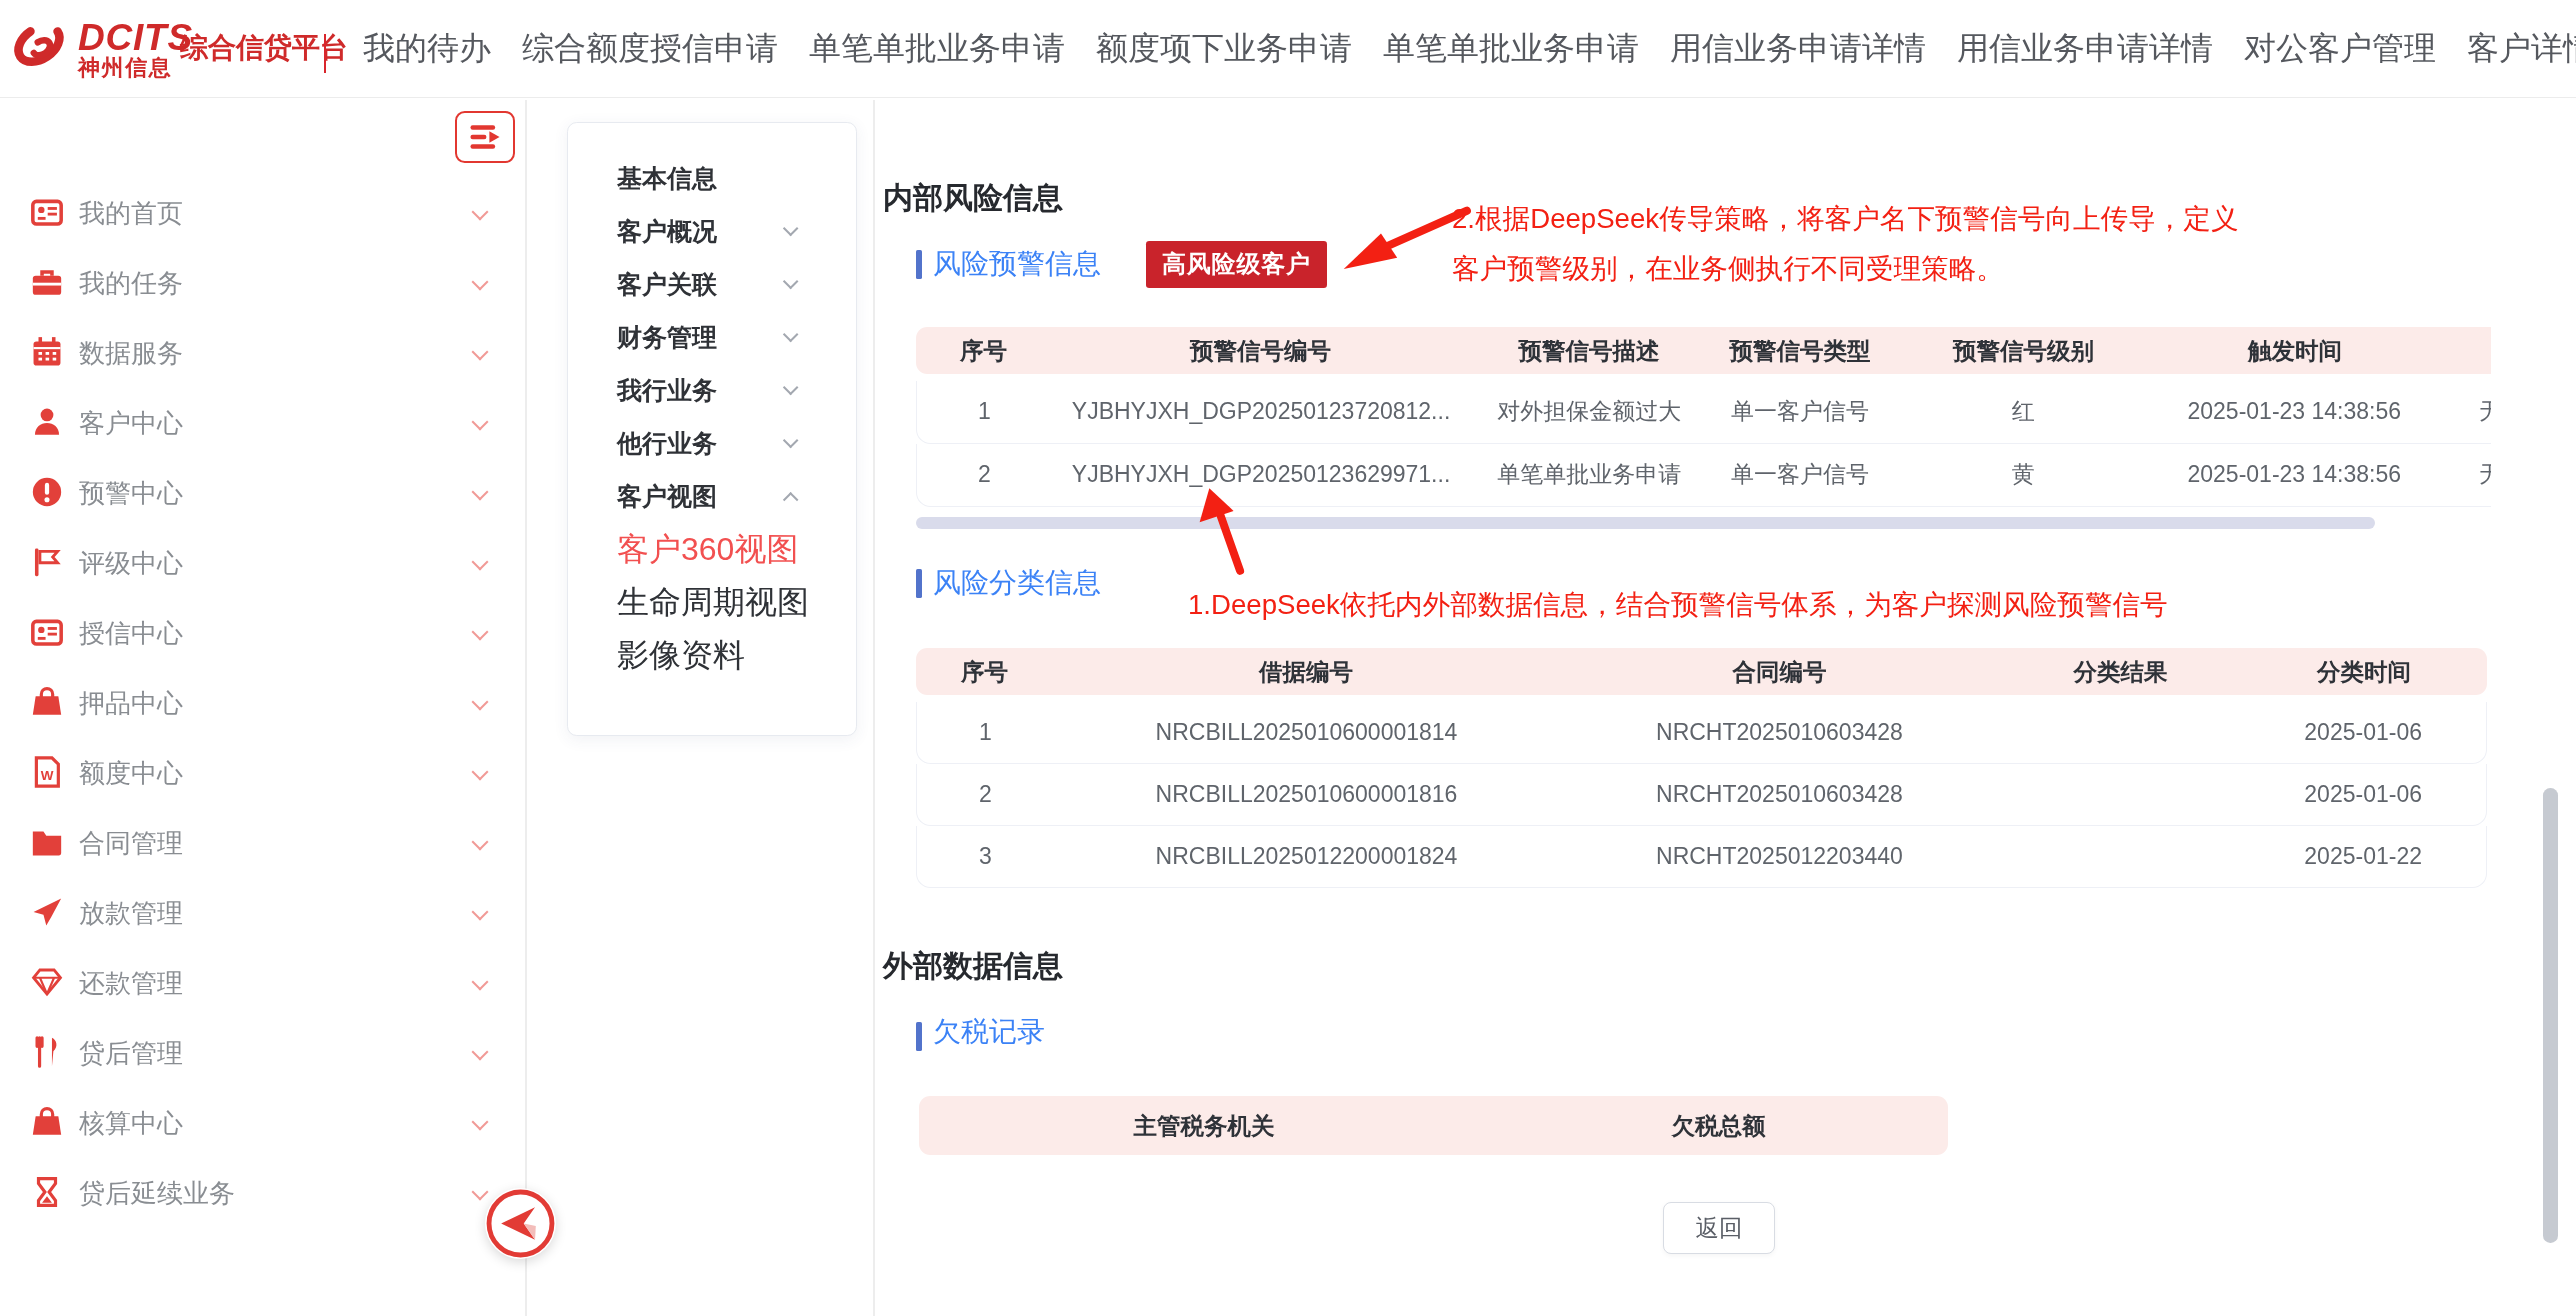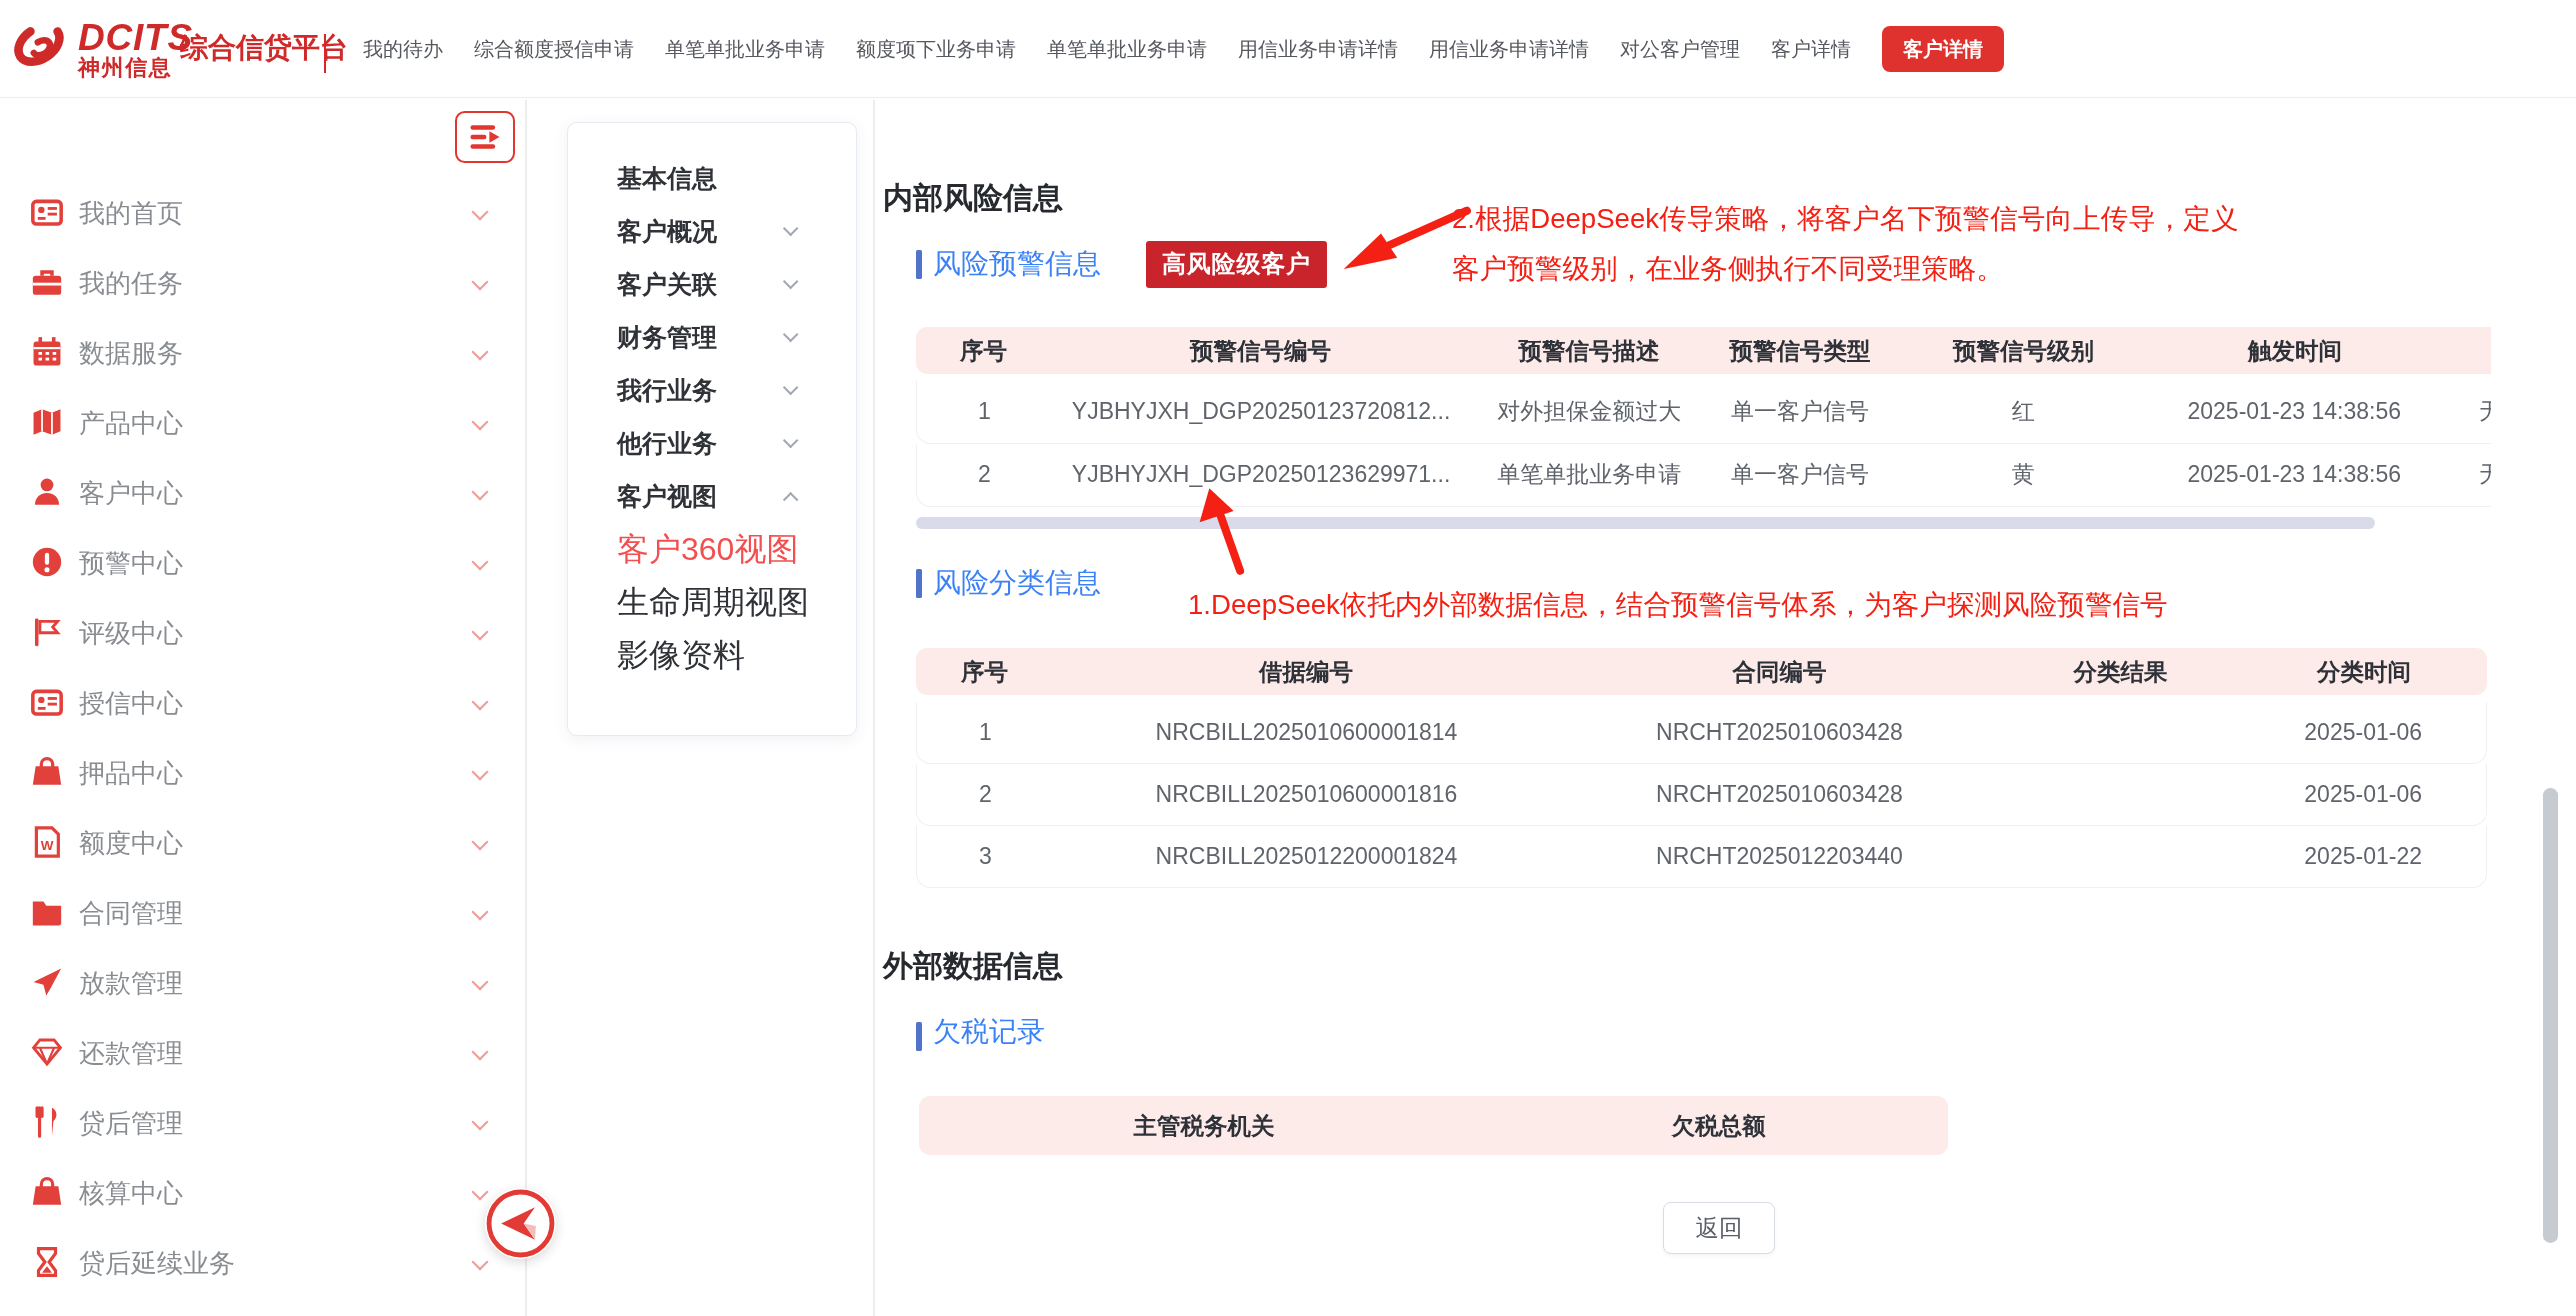--- a/index.html
+++ b/index.html
@@ -10,21 +10,21 @@
   
   #topbar { position:absolute; left:0; top:0; width:2576px; height:98px; background:#fff;
     border-bottom:1.6px solid #ececec; z-index:5; }
   #logo-swirl { position:absolute; left:9.7px; top:14.6px; }
   #logo-text { position:absolute; left:78px; top:19.4px; color:#cf2a2a; }
   #logo-brand { font-size:37px; font-weight:bold; font-style:italic; letter-spacing:0.8px; line-height:37px; }
   #logo-company { font-size:22px; font-weight:bold; line-height:24px; letter-spacing:1.6px; }
   #platform-name { position:absolute; left:180px; top:29px; font-size:28px; font-weight:bold; color:#cf2a2a; }
   #logo-divider { position:absolute; left:324px; top:34px; width:2.4px; height:39px; background:#d9262c; }
   #topnav { position:absolute; left:363px; top:0; height:98px; display:flex; align-items:center; gap:31px; }
-  .nav-item { font-size:20px; color:#55585e; white-space:nowrap; cursor:pointer; }
+  .nav-item { font-size:32px; color:#55585e; white-space:nowrap; cursor:pointer; }
   .nav-item.active { background:#df322f; color:#fff; padding:9.7px 21px; border-radius:8px; font-weight:bold; }
   #top-right { position:absolute; right:0; top:0; height:98px; }
 
   
   #sidebar { position:absolute; left:0; top:100px; width:525px; height:1217px; background:#fff; }
   #search-box { position:absolute; left:16px; top:10.5px; width:428px; height:52px; border:2.4px solid #e23730;
     border-radius:27px; background:#fff; }
   #search-box input { position:absolute; left:23px; top:2.4px; width:348px; height:42px; border:none; outline:none;
     font-size:23px; color:#666; background:transparent; font-family:inherit; }
   #search-box input::placeholder { color:#b9bdc6; }
@@ -184,29 +184,20 @@
               <rect x="31" y="3" width="5" height="10" fill="#e2403a"></rect>
               <rect x="5" y="17" width="38" height="3" fill="#fff"></rect>
               <rect x="12" y="24" width="5" height="4" fill="#fff"></rect>
               <rect x="22" y="24" width="5" height="4" fill="#fff"></rect>
               <rect x="32" y="24" width="5" height="4" fill="#fff"></rect>
               <rect x="12" y="32" width="5" height="4" fill="#fff"></rect>
               <rect x="22" y="32" width="5" height="4" fill="#fff"></rect>
               <rect x="32" y="32" width="5" height="4" fill="#fff"></rect>
             </svg></span>
           <span class="s-label">数据服务</span>
-          <span class="chev"></span>
-        </li>
-        <li class="side-item">
-          <span class="s-icon"><svg width="34" height="36" viewBox="0 0 48 48">
-              <path d="M5 11 L17 6 L31 11 L43 6 V37 L31 42 L17 37 L5 42 Z" fill="#e2403a"></path>
-              <line x1="17" y1="6" x2="17" y2="37" stroke="#fff" stroke-width="2.5"></line>
-              <line x1="31" y1="11" x2="31" y2="42" stroke="#fff" stroke-width="2.5"></line>
-            </svg></span>
-          <span class="s-label">产品中心</span>
           <span class="chev"></span>
         </li>
         <li class="side-item">
           <span class="s-icon"><svg width="34" height="36" viewBox="0 0 48 48">
               <circle cx="24" cy="14" r="9" fill="#e2403a"></circle>
               <path d="M7 42 c0-10.5 8-16.5 17-16.5 s17 6 17 16.5 z" fill="#e2403a"></path>
             </svg></span>
           <span class="s-label">客户中心</span>
           <span class="chev"></span>
         </li>

